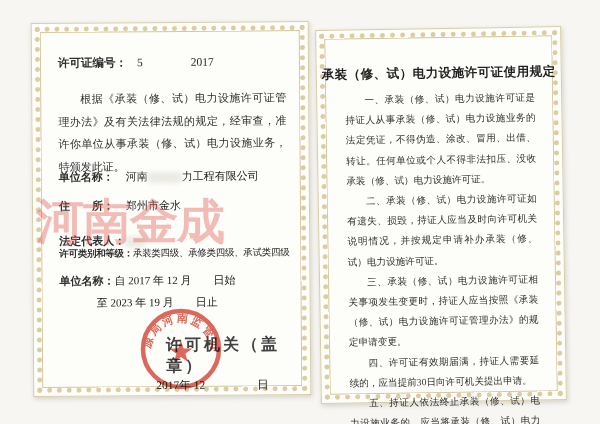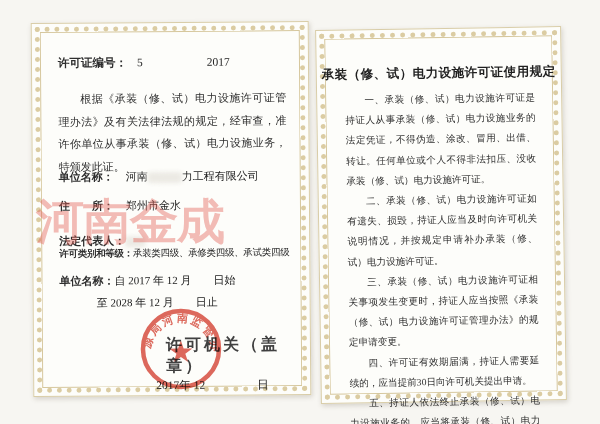--- a/index.html
+++ b/index.html
@@ -19,21 +19,21 @@
   .orn{
     position:absolute;inset:3px;border:5px dotted #dbcca2;
     box-shadow:inset 0 0 0 1px #d6c79d;pointer-events:none;
   }
   .abs{position:absolute;}
   .lbl{font-weight:bold;color:#2e2e2e;}
   .val{color:#222;}
   
   .l-license{left:26px;top:32px;font-size:11.5px;}
   .l-license .num-a{margin-left:10px;}
-  .l-license .num-b{margin-left:64px;text-align:center;}
+  .l-license .num-b{margin-left:48px;text-align:center;}
   .l-intro{left:26px;top:64px;width:228px;font-size:11px;line-height:22.5px;
     text-indent:2em;text-align:justify;word-break:break-all;color:#2f2f2f;}
   .l-field{font-size:11px;}
   .l-company{left:26px;top:146px;}
   .l-address{left:26px;top:175px;}
   .l-legal{left:26px;top:210px;font-family:Liberation Mono, monospace;}
   .l-category{left:26px;top:224px;font-size:9.5px;white-space:nowrap;letter-spacing:-0.3px;}
   .l-valid1{left:26px;top:250px;}
   .l-valid2{left:63px;top:272px;}
   .gapped{margin-left:12px;}
@@ -83,21 +83,21 @@
   </div>
 
   <div class="abs l-category">
     <span class="lbl">许可类别和等级：</span><span class="val">承装类四级、承修类四级、承试类四级</span>
   </div>
 
   <div class="abs l-field l-valid1">
     <span class="lbl">单位名称：</span><span class="val">自 2017 年 12 月　　日始</span>
   </div>
   <div class="abs l-field l-valid2">
-    <span class="val">至 2028 年 12 月　　日止</span>
+    <span class="val">至 2023 年 19 月　　日止</span>
   </div>
 
   <div class="abs l-authority">许可机关（盖章）</div>
 
   <div class="abs l-date">
     <span class="val">2017年 12</span><span class="val day">日</span>
   </div>
 
   <svg class="abs seal" viewBox="0 0 86 86">
     <circle cx="43" cy="43" r="38" fill="none" stroke="#d84f41" stroke-width="4.5"></circle>

